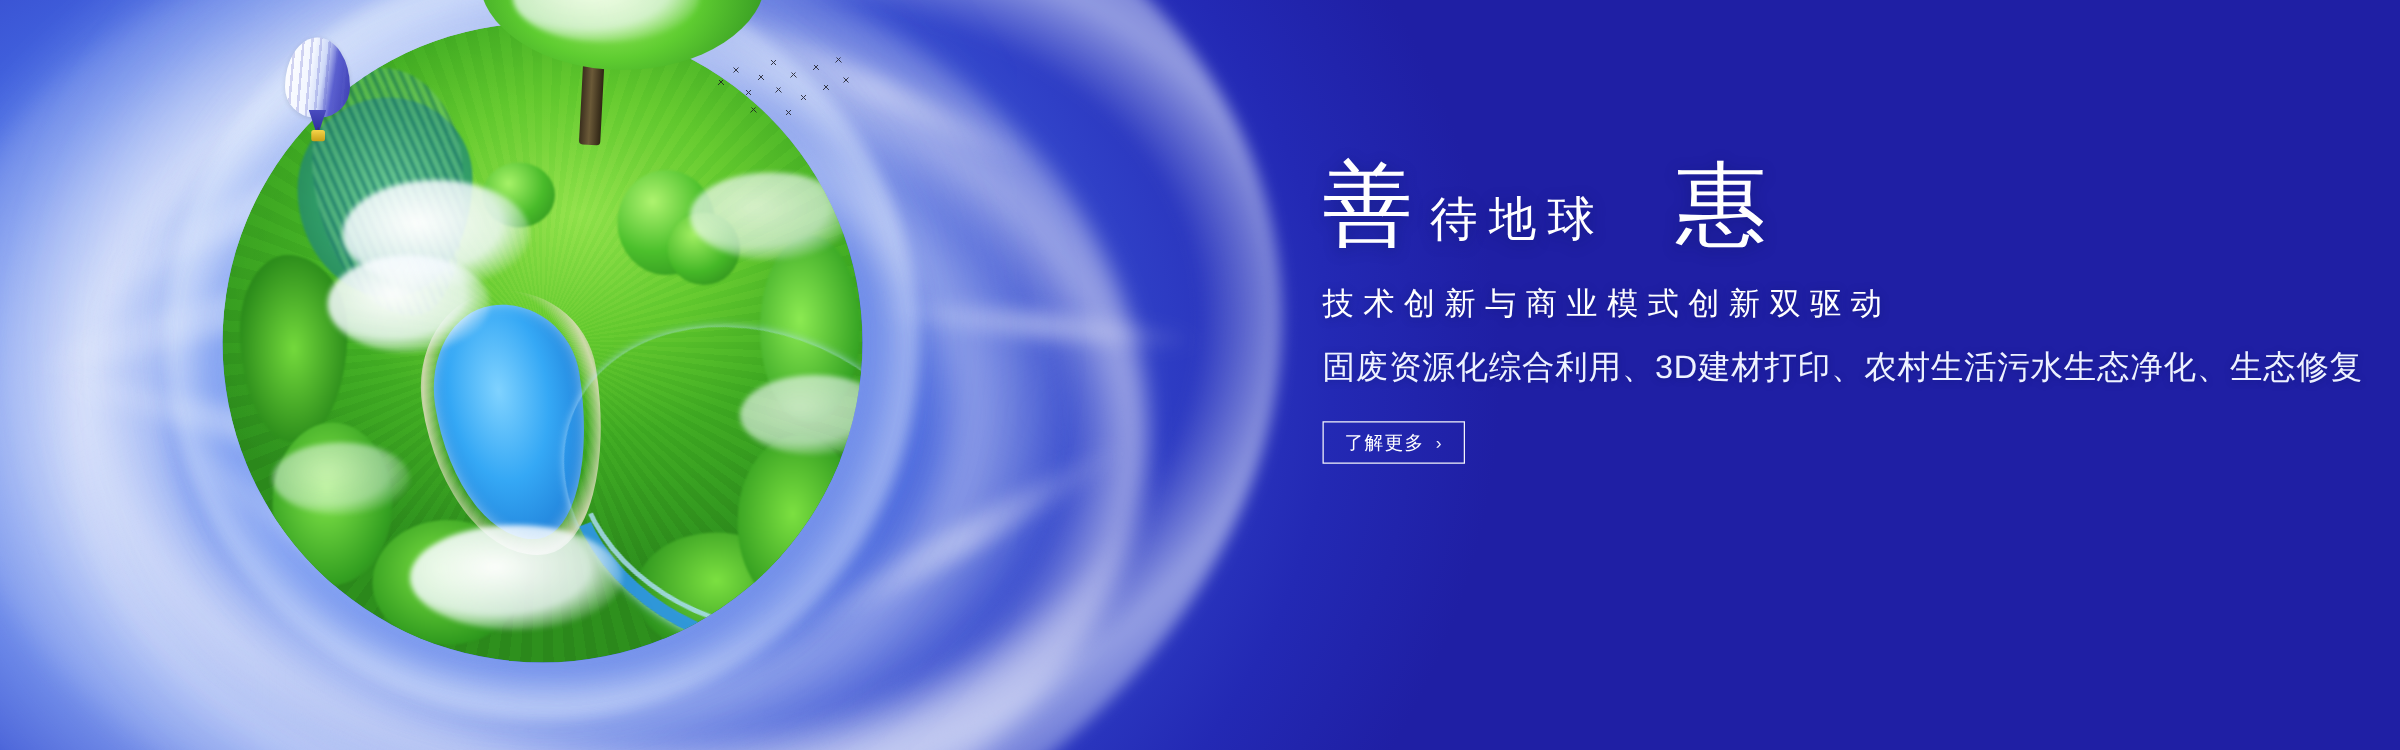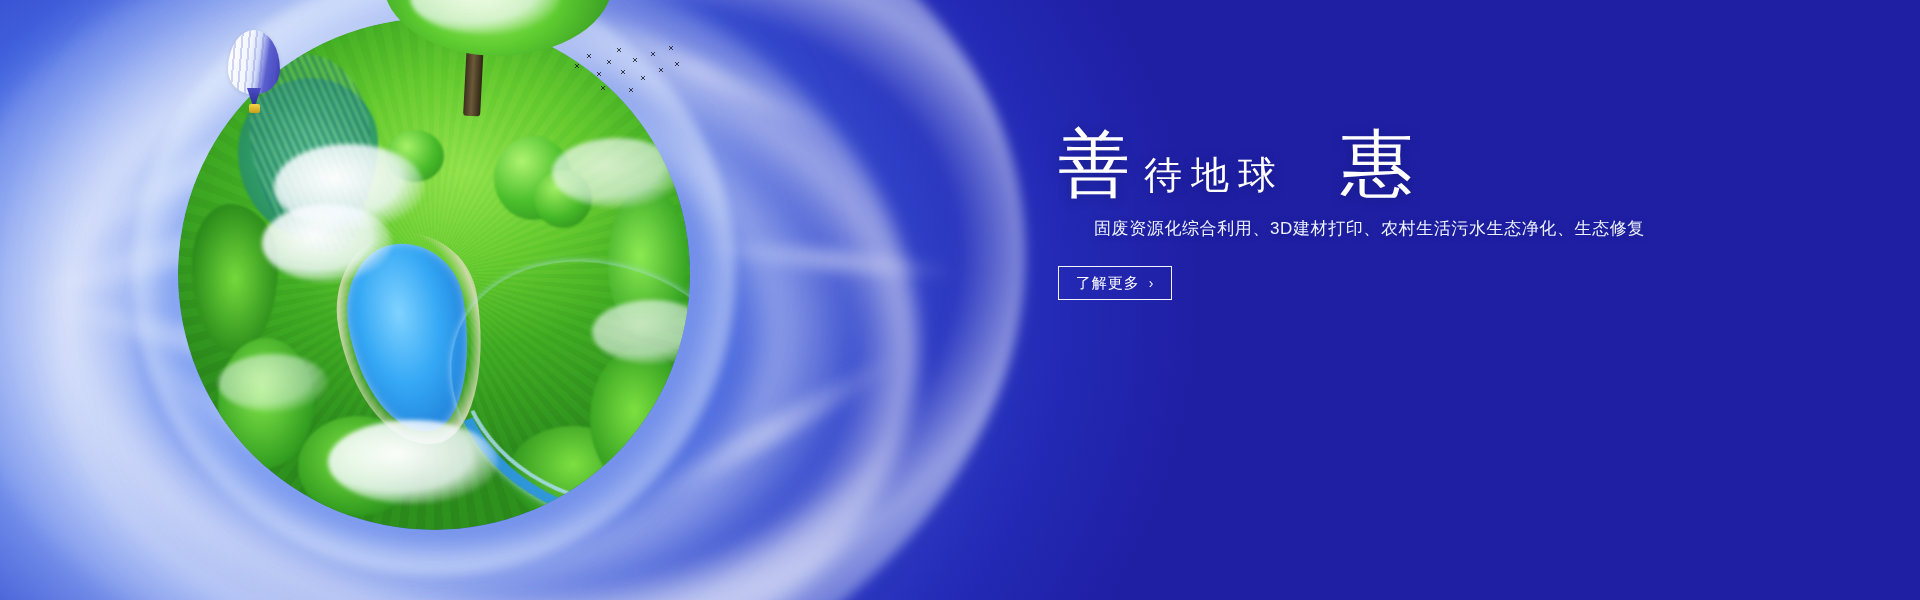--- a/index.html
+++ b/index.html
@@ -91,22 +91,22 @@
 
   
   .content{position:absolute;left:1058px;top:128px;width:700px;}
   .headline{white-space:nowrap;color:#fff;line-height:1;display:flex;align-items:baseline;
     text-shadow:0 2px 12px rgba(10,20,90,.45);font-family:"Liberation Serif","DejaVu Serif",serif;}
   .hl-big{font-size:72px;font-weight:400;letter-spacing:0;}
   .hl-small{font-size:38px;font-weight:400;letter-spacing:9px;margin-left:14px;}
   .hl-gap{display:inline-block;width:56px;}
   .subtitle{margin-top:26px;color:#ffffff;font-size:25px;letter-spacing:7.5px;white-space:nowrap;
     text-shadow:0 1px 8px rgba(10,20,90,.4);}
-  .tertiary{margin-top:17px;color:#eef2ff;font-size:17px;letter-spacing:.6px;white-space:nowrap;
-    text-shadow:0 1px 6px rgba(10,20,90,.35);margin-left:36px;}
+  .tertiary{margin-top:17px;color:#eef2ff;font-size:26px;letter-spacing:.6px;white-space:nowrap;
+    text-shadow:0 1px 6px rgba(10,20,90,.35);}
   .cta{margin-top:26px;display:inline-flex;align-items:center;justify-content:center;gap:9px;
     width:114px;height:34px;border:1px solid rgba(255,255,255,.95);background:transparent;
     color:#fff;font-size:15px;letter-spacing:1px;cursor:pointer;padding:0 8px;}
   .cta .chev{font-size:14px;opacity:.95;}
 </style>
 </head>
 <body>
 
 <div class="banner">
 
@@ -183,20 +183,21 @@
   </div>
 
   <div class="content">
     <div class="headline">
       <span class="hl-big">善</span>
       <span class="hl-small">待地球</span>
       <span class="hl-gap"></span>
       <span class="hl-big">惠</span>
     </div>
 
+    <div class="subtitle">技术创新与商业模式创新双驱动</div>
     <div class="tertiary">固废资源化综合利用、3D建材打印、农村生活污水生态净化、生态修复</div>
 
     <button class="cta">
       <span>了解更多</span>
       <span class="chev">›</span>
     </button>
   </div>
 
 </div>
 

